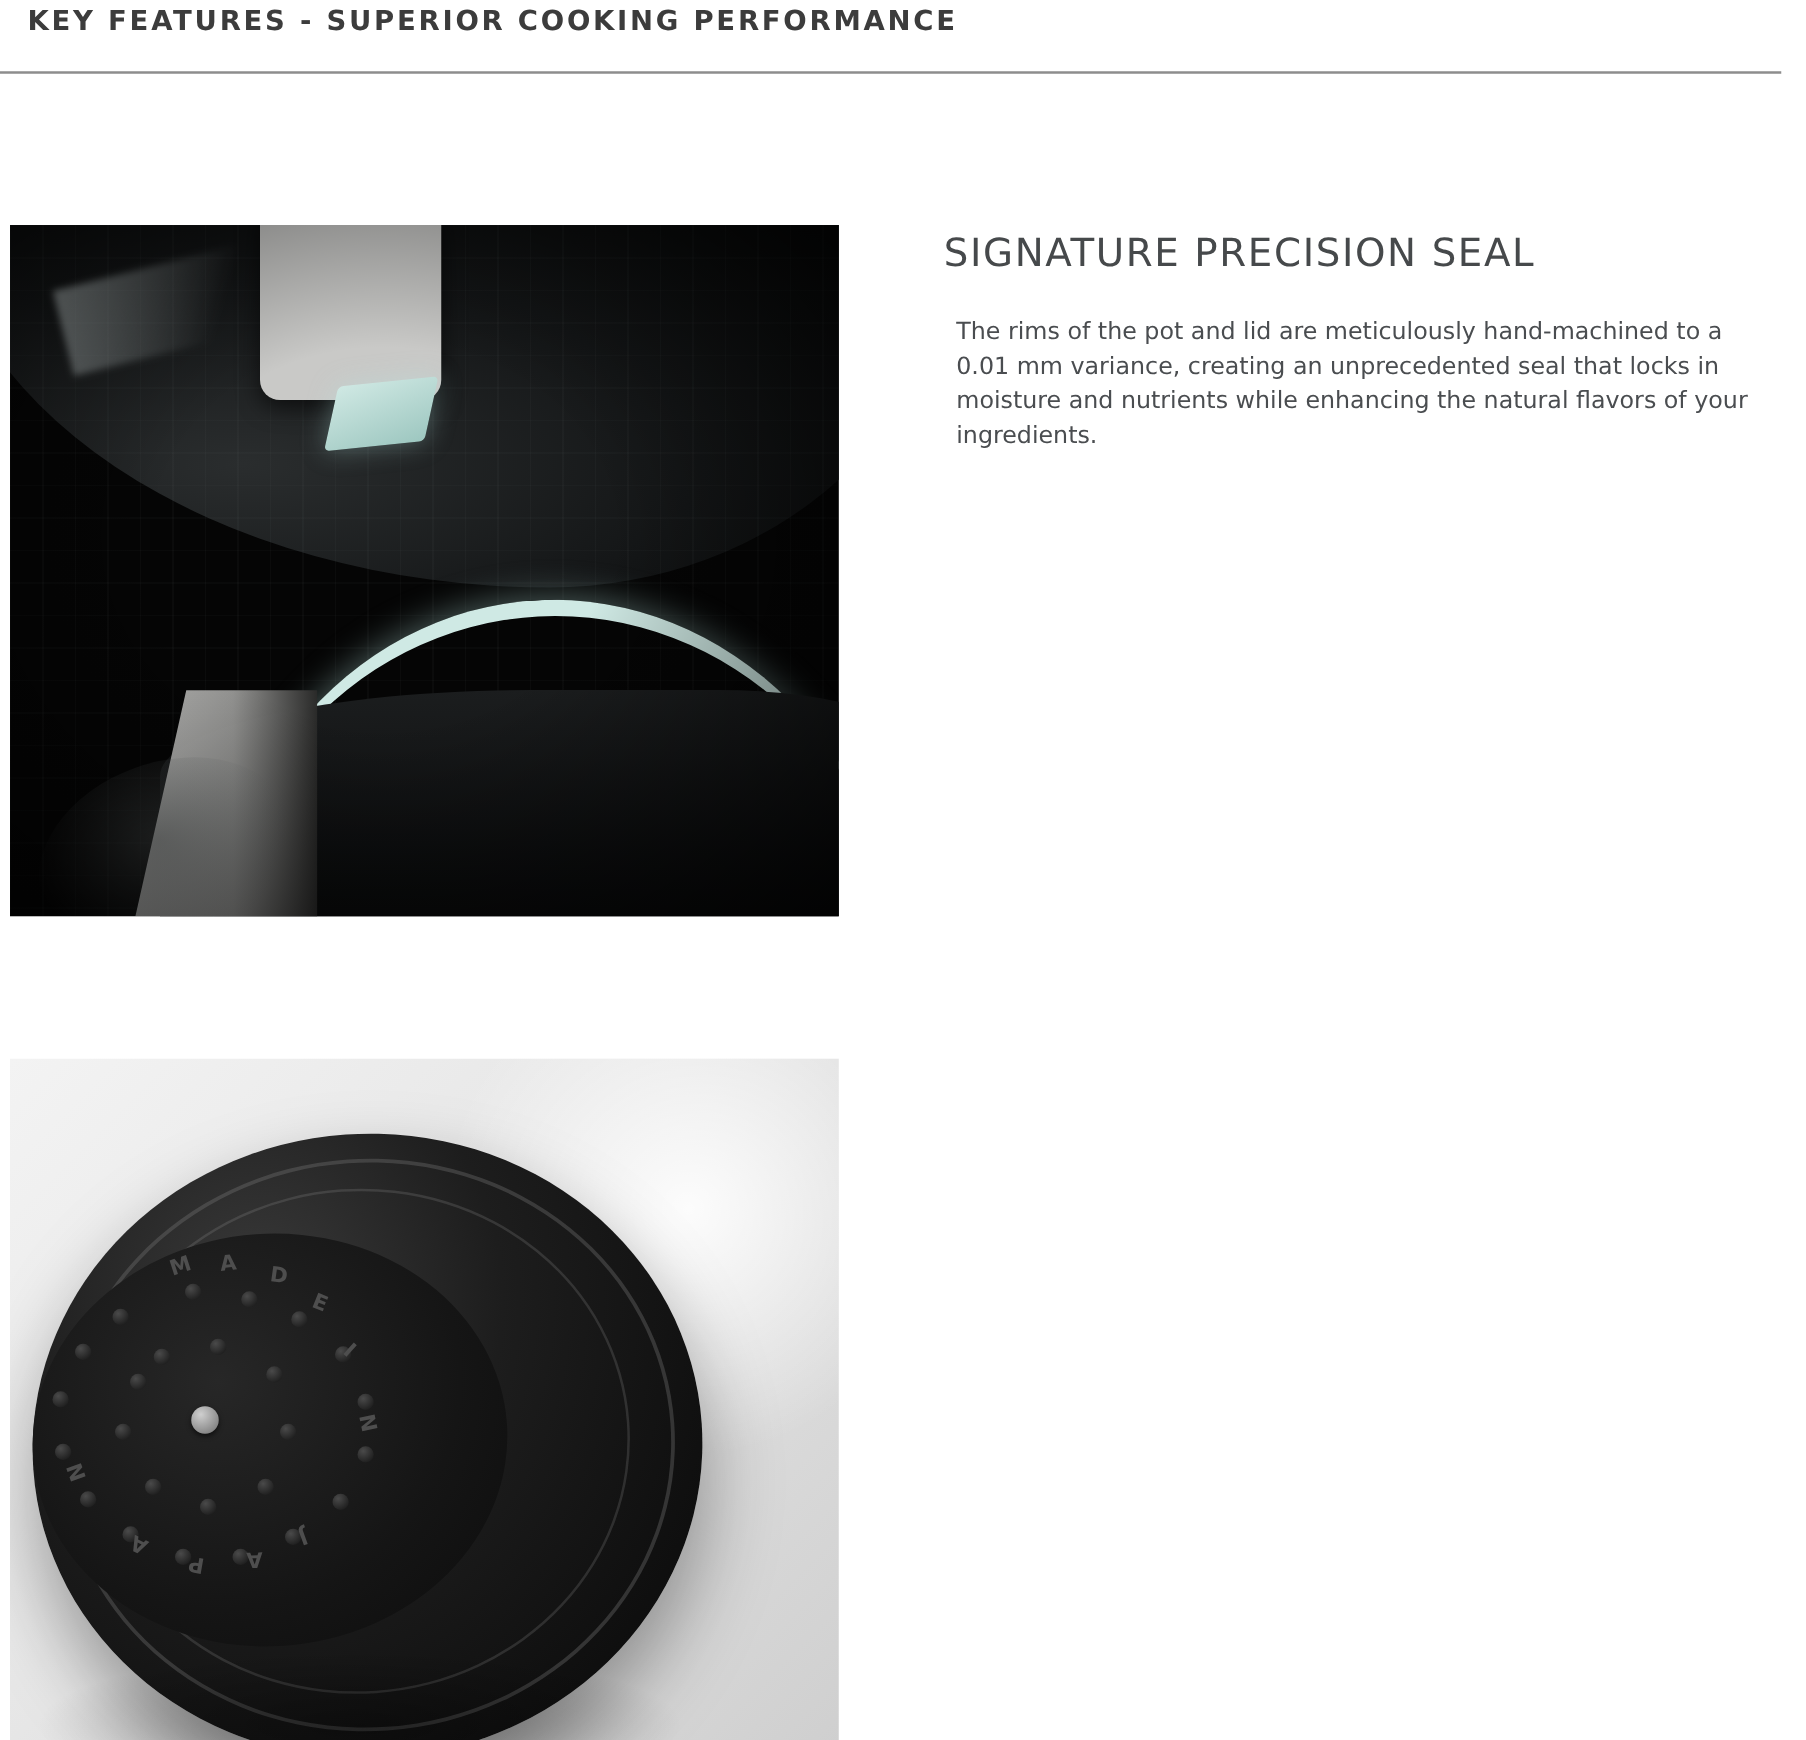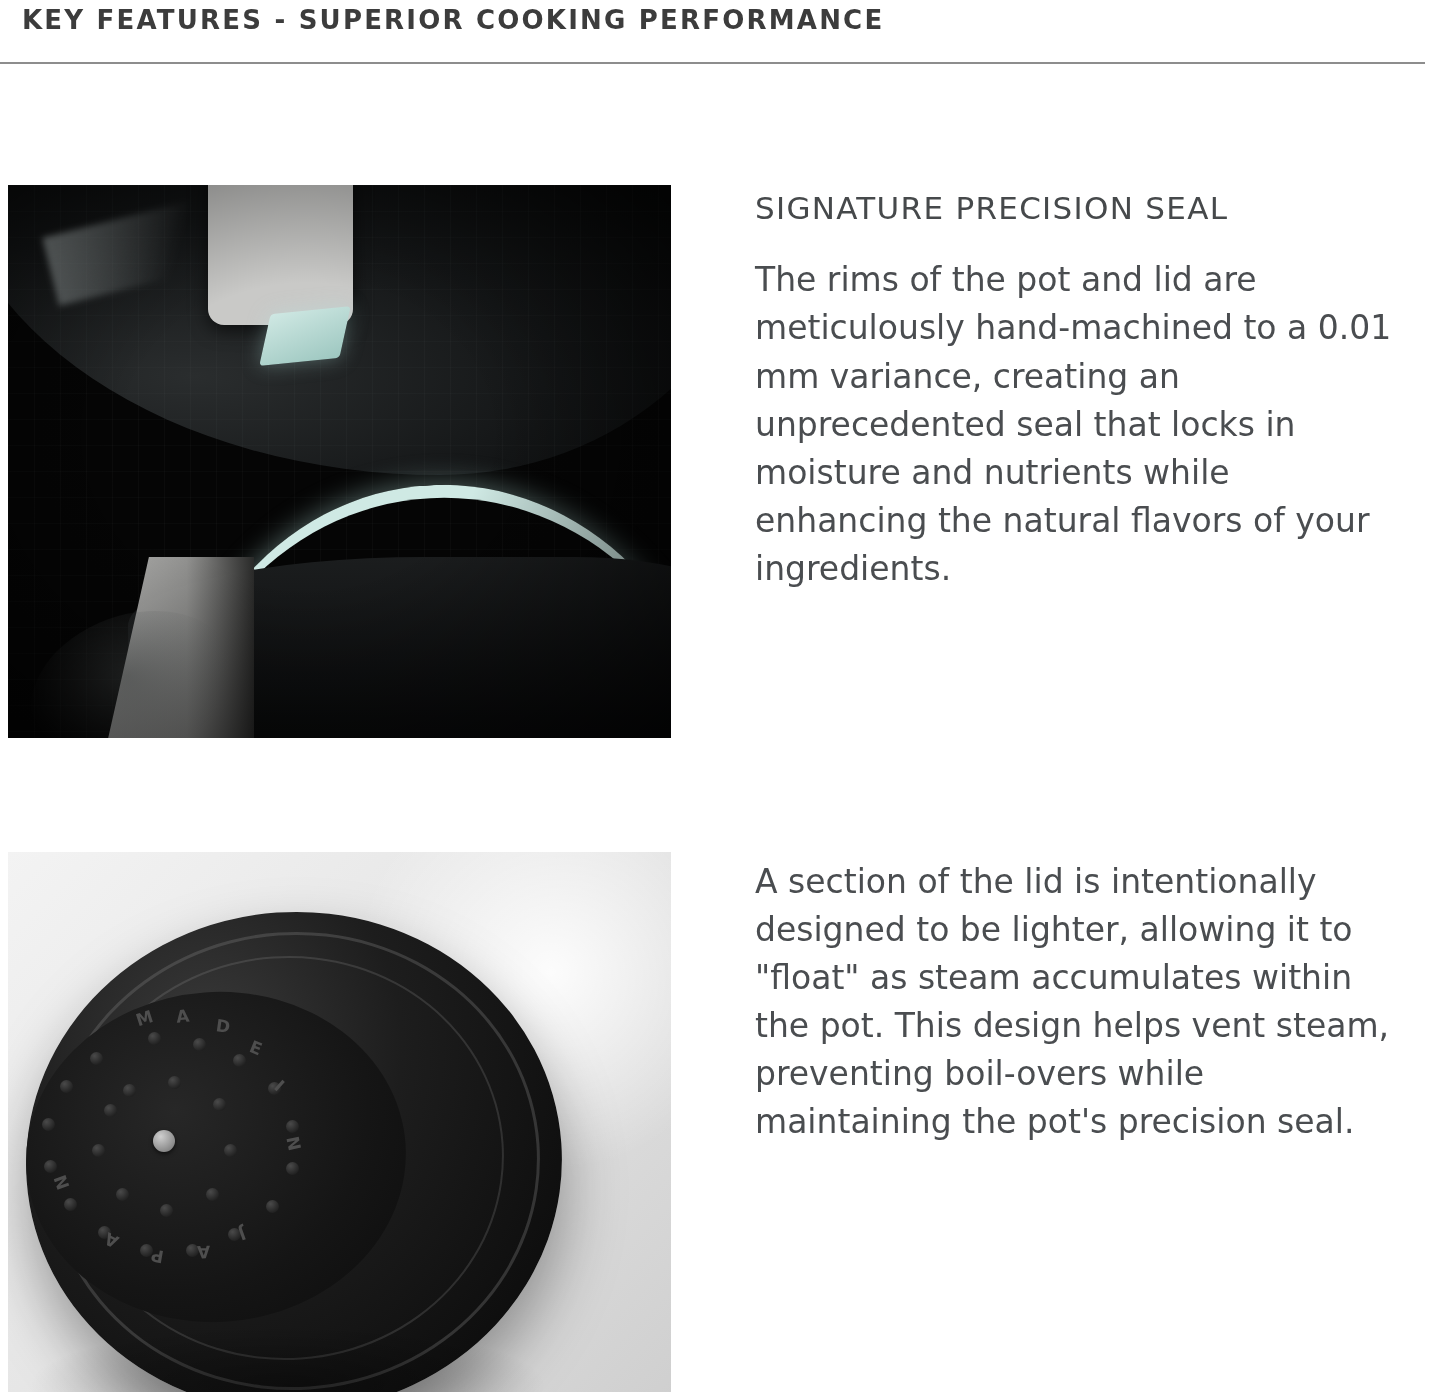--- a/index.html
+++ b/index.html
@@ -19,21 +19,21 @@
     width: 1445px;
     height: 1392px;
     box-sizing: border-box;
   }
 
   
   .header {
     padding: 6px 0 16px 22px;
   }
   .header-title {
-    font-size: 26px;
+    font-size: 22px;
     font-weight: bold;
     letter-spacing: 2.2px;
     color: #3c3c3c;
     text-transform: uppercase;
     line-height: 1.1;
     white-space: nowrap;
   }
   .header-rule {
     height: 2px;
     background: #8d8d8d;
@@ -67,24 +67,24 @@
   .feature-heading {
     font-size: 31px;
     letter-spacing: 1.3px;
     color: #46494b;
     text-transform: uppercase;
     margin: 0 0 30px 0;
     font-weight: 400;
     line-height: 1.15;
   }
   .feature-body {
-    font-size: 33px;
+    font-size: 19px;
     line-height: 1.46;
     color: #4a4d50;
-    margin: 0;
+    margin: 10px;
     max-width: 640px;
     font-weight: 400;
   }
 
   
   .img-seal {
     background: #050505;
   }
   .img-seal .grid {
     position: absolute;
@@ -321,18 +321,17 @@
           <span style="left:210px; top:212px; transform:rotate(160deg);">J</span>
           <span style="left:168px; top:230px; transform:rotate(178deg);">A</span>
           <span style="left:122px; top:234px; transform:rotate(190deg);">P</span>
           <span style="left:76px; top:218px; transform:rotate(206deg);">A</span>
           <span style="left:26px; top:160px; transform:rotate(250deg);">N</span>
         </div>
         <div class="knob"></div>
         <div class="shadow"></div>
       </div>
       <div class="feature-text">
-        <p class="feature-body">A section of the lid is intentionally designed to be lighter, allowing it to "float" as steam accumulates within the pot. This design helps vent steam, preventing boil-overs while maintaining the pot's precision seal.</p>
       </div>
     </div>
 
   </div>
 </div>
 
 </body></html>

